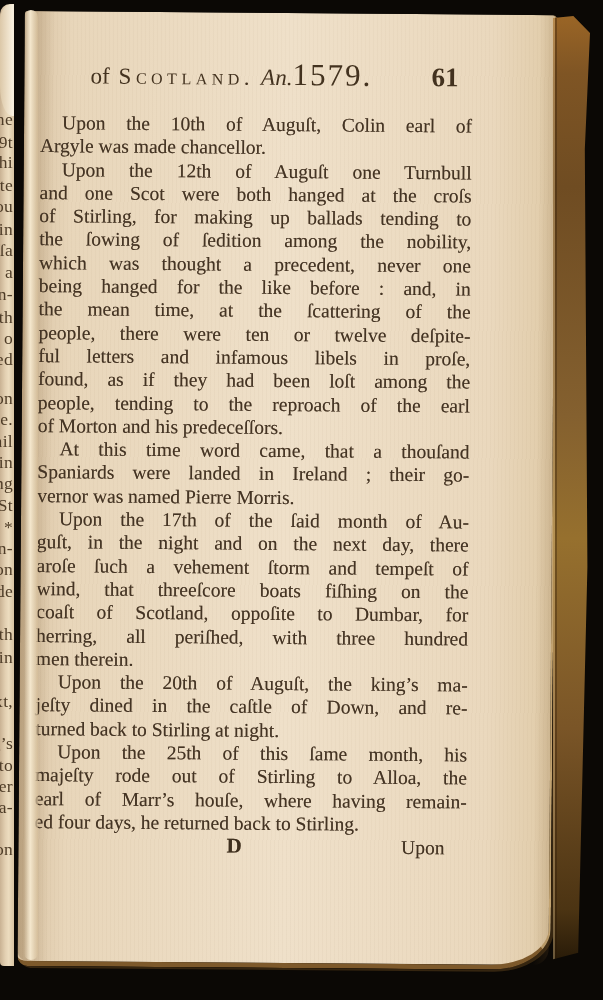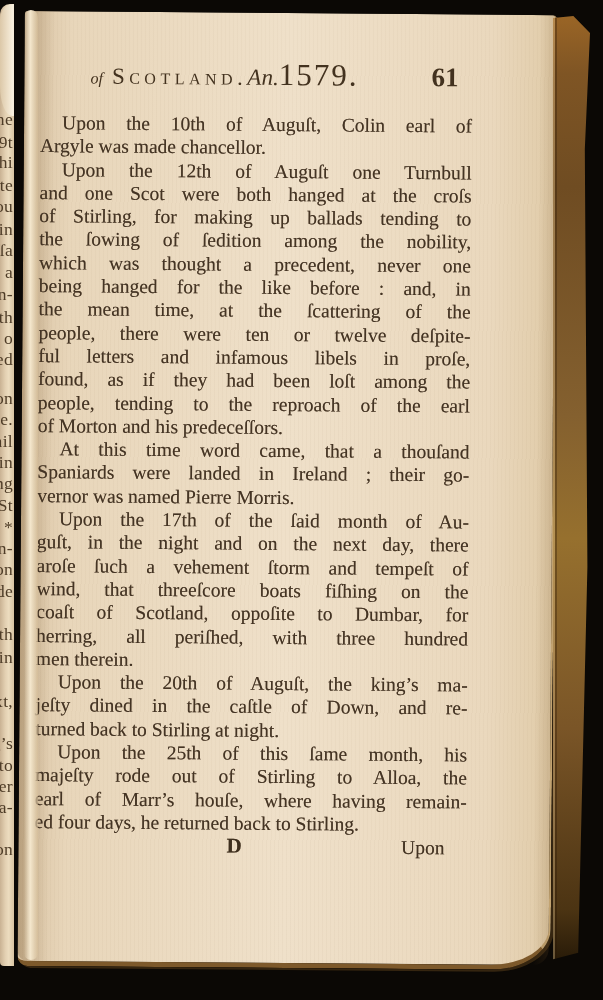--- a/index.html
+++ b/index.html
@@ -49,23 +49,23 @@
   .page::after{ 
     content:"";position:absolute;right:0;top:0;bottom:0;width:16px;
     background:linear-gradient(90deg,rgba(120,85,40,0),rgba(120,85,40,0.18));
     border-radius:0 5px 60px 0;
   }
   
   .header{
     position:absolute;left:16px;top:44px;width:432px;
     display:flex;align-items:baseline;color:#43321f;
   }
-  .h-of{font-style:italic;font-size:16px;margin-left:50px;}
+  .h-of{font-size:23px;margin-left:50px;}
   .h-title{font-variant:small-caps;font-size:23px;letter-spacing:4.5px;margin-left:9px;}
-  .h-an{font-style:italic;font-size:23px;margin-left:0;}
+  .h-an{font-style:italic;font-size:23px;margin-left:7px;}
   .h-year{font-size:31px;letter-spacing:2px;}
   .h-num{margin-left:auto;margin-right:14px;font-size:27px;font-weight:bold;}
   
   .body-text{
     position:absolute;left:16px;top:100px;width:432px;
     font-size:19.5px;color:#443424;
     text-shadow:0 0 0.5px rgba(70,50,30,0.55);
   }
   .line{
     height:23.3px;line-height:23.3px;white-space:nowrap;

